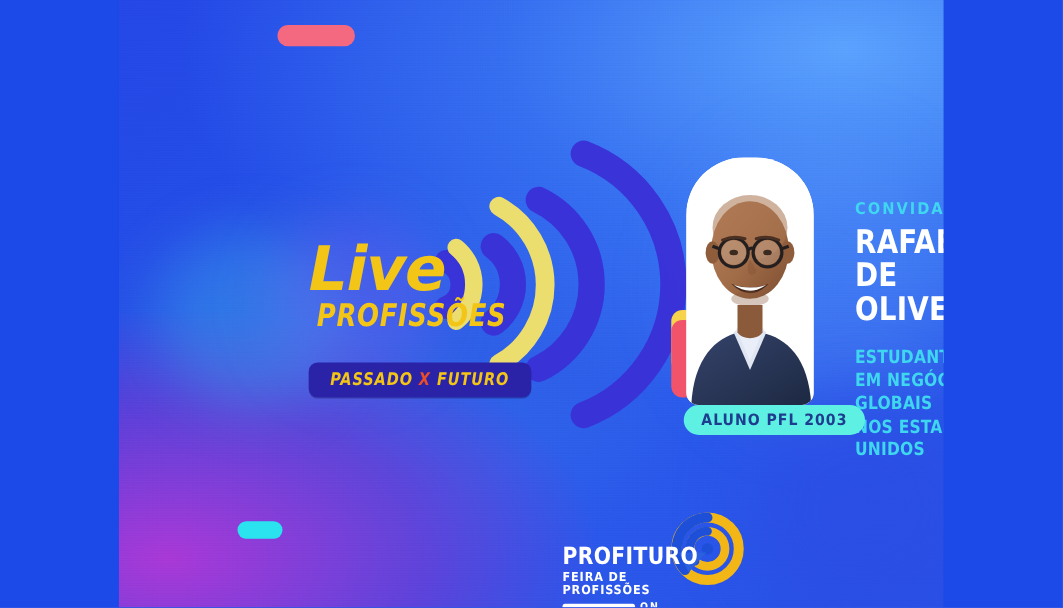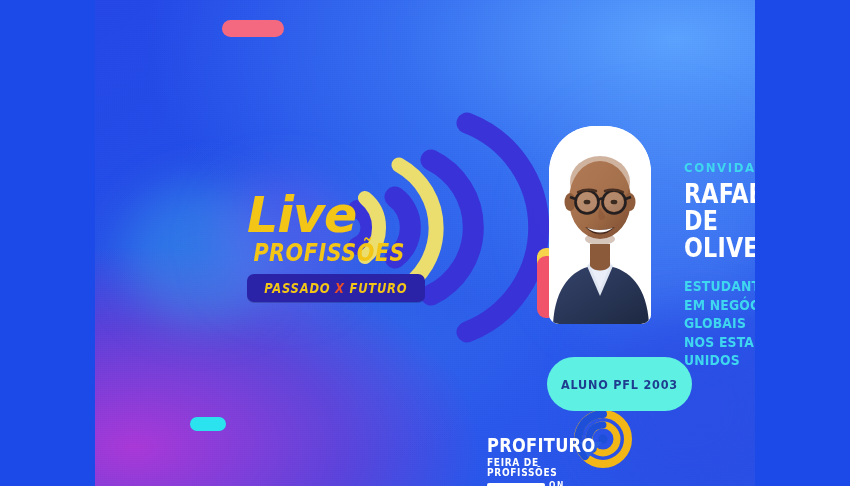--- a/index.html
+++ b/index.html
@@ -45,57 +45,57 @@
   #waves svg{display:block;width:260px;height:245px;overflow:visible;}
 
   
   #logo-block{position:absolute;left:152px;top:193px;width:160px;text-align:left;font-style:italic;}
   #live-word{font-size:49px;line-height:.93;font-weight:700;color:#f3c517;
              letter-spacing:-1px;font-family:"DejaVu Sans",sans-serif;}
   #profissoes-word{font-size:25px;line-height:1;font-weight:700;color:#f3c517;
              letter-spacing:.6px;margin-top:1px;
              font-family:"DejaVu Sans Condensed","Liberation Sans Narrow","Liberation Sans",sans-serif;
              transform:scaleX(.92);transform-origin:center;}
-  #pf-badge{margin:9px auto 0;display:inline-block;background:#2a23a8;border-radius:7px;
+  #pf-badge{margin:25px auto 0;display:inline-block;background:#2a23a8;border-radius:7px;
             padding:5px 11px 5px 11px;box-shadow:0 1px 0 rgba(0,0,0,.18);}
   #pf-badge .txt{font-size:14px;font-weight:700;letter-spacing:.8px;color:#f3c517;white-space:nowrap;
             font-family:"DejaVu Sans Condensed","Liberation Sans Narrow","Liberation Sans",sans-serif;
             transform:scaleX(.92);display:inline-block;}
   #pf-badge .x{color:#ea4d27;}
 
   
   #portrait-wrap{position:absolute;left:440px;top:126px;width:122px;height:205px;}
   #photo-frame{position:absolute;left:14px;top:0;width:102px;height:198px;
                background:#ffffff;border-radius:46px 46px 10px 10px;overflow:hidden;}
   #acc-yellow{position:absolute;left:2px; top:122px;width:20px;height:50px;border-radius:9px;background:#f6d34a;}
   #acc-pink  {position:absolute;left:2px; top:130px;width:20px;height:62px;border-radius:9px;background:#f1536a;}
   
   #person{position:absolute;left:0;top:0;width:102px;height:198px;}
   #person svg{display:block;width:102px;height:198px;}
 
   #aluno-pill{position:absolute;left:452px;top:324px;background:#5ef0e2;border-radius:999px;
-              padding:18px 14px;z-index:20;margin-top:33px;}
+              padding:3px 14px;z-index:20;}
   #aluno-pill .txt{font-size:12.5px;font-weight:700;letter-spacing:.8px;color:#1f3d8f;white-space:nowrap;
               font-family:"DejaVu Sans Condensed","Liberation Sans Narrow","Liberation Sans",sans-serif;}
 
   
   #guest-col{position:absolute;left:589px;top:160px;width:165px;}
   #guest-kicker{font-size:13px;font-weight:700;letter-spacing:1.6px;color:#3fd6ef;
       font-family:"DejaVu Sans Condensed","Liberation Sans Narrow","Liberation Sans",sans-serif;}
   #guest-name{margin-top:6px;font-size:26px;line-height:1.04;font-weight:700;color:#ffffff;
       letter-spacing:.2px;
       font-family:"DejaVu Sans Condensed","Liberation Sans Narrow","Liberation Sans",sans-serif;
       transform:scaleX(.95);transform-origin:left center;}
   #guest-role{margin-top:15px;font-size:14.5px;line-height:1.28;font-weight:700;color:#3fd6ef;
       letter-spacing:.2px;
       font-family:"DejaVu Sans Condensed","Liberation Sans Narrow","Liberation Sans",sans-serif;
       transform:scaleX(.95);transform-origin:left center;}
 
   
-  #brand{position:absolute;left:355px;top:420px;width:160px;height:60px;margin-left:37px;}
+  #brand{position:absolute;left:355px;top:420px;width:160px;height:60px;}
   #brand-mark{position:absolute;left:85px;top:-12px;width:62px;height:62px;}
   #brand-text{position:absolute;left:0;top:16px;width:100px;text-align:left;}
   #brand-name{font-size:19px;font-weight:700;letter-spacing:.3px;color:#fff;line-height:1;
       font-family:"DejaVu Sans Condensed","Liberation Sans Narrow","Liberation Sans",sans-serif;
       transform:scaleX(.95);transform-origin:left center;}
   #brand-sub{margin-top:3px;font-size:10px;font-weight:700;letter-spacing:.7px;color:#fff;line-height:1;
       font-family:"DejaVu Sans Condensed","Liberation Sans Narrow","Liberation Sans",sans-serif;}
   #brand-rule{position:relative;margin-top:5px;height:4px;width:100px;}
   #brand-rule .bar{position:absolute;left:0;top:0;width:58px;height:4px;background:#fff;border-radius:2px;}
   #brand-online{position:absolute;left:62px;top:-3px;font-size:8.4px;font-weight:700;letter-spacing:1.6px;color:#fff;

